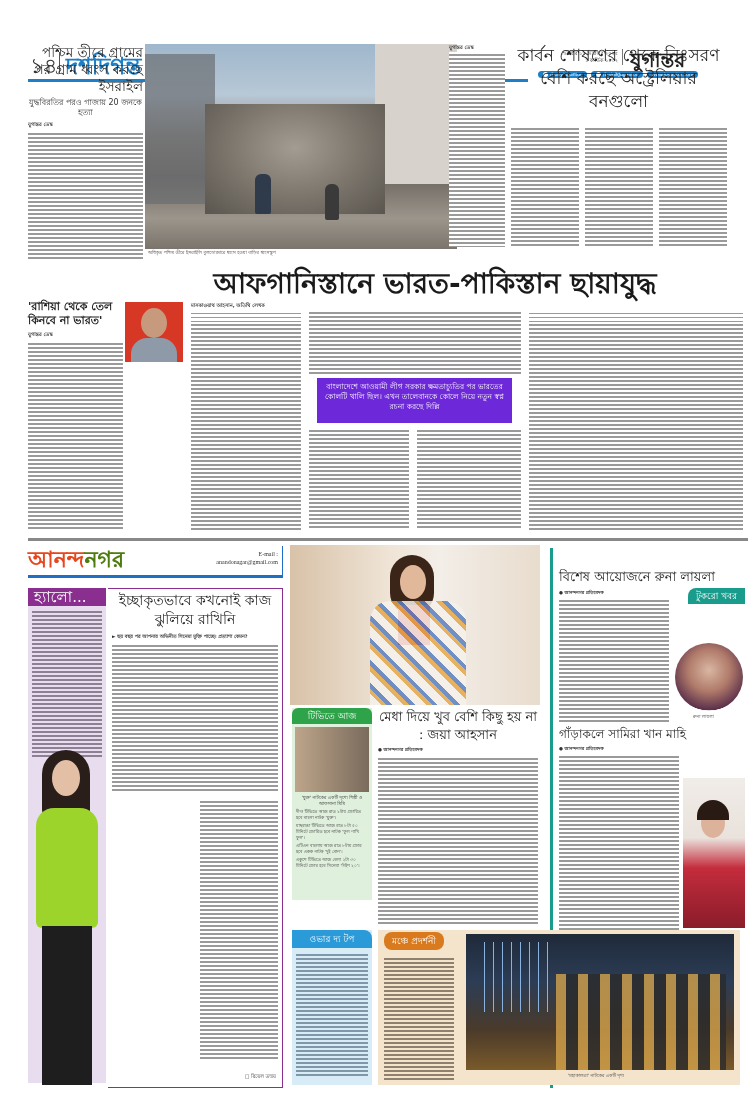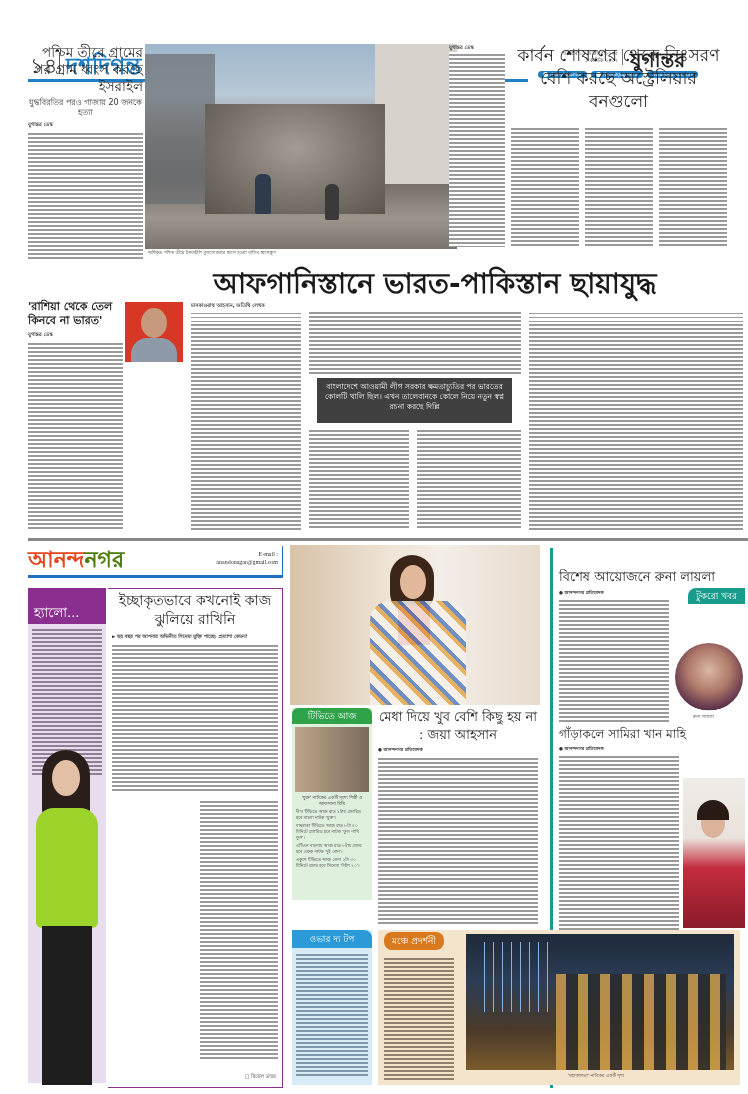--- a/index.html
+++ b/index.html
@@ -79,21 +79,21 @@
 
 <div class="abs" style="left:125px;top:258px;width:620px;height:275px;">
   <div class="hl" style="position:absolute;left:0;top:8px;width:620px;font-size:28px;line-height:36px;font-weight:bold;color:#1a1a1a;">আফগানিস্তানে ভারত-পাকিস্তান ছায়াযুদ্ধ</div>
   <div class="abs photo" style="left:0;top:44px;width:58px;height:60px;background:#d73826;">
     <div class="abs" style="left:16px;top:6px;width:26px;height:30px;border-radius:50%;background:#c79a7d;"></div>
     <div class="abs" style="left:6px;top:36px;width:46px;height:26px;border-radius:16px 16px 0 0;background:#8e9aa8;"></div>
   </div>
   <div class="byline" style="position:absolute;left:66px;top:44px;">মাসকাওয়াথ আহসান, অতিথি লেখক</div>
   <div class="lines" style="position:absolute;left:66px;top:52px;width:110px;height:220px;"></div>
   <div class="lines" style="position:absolute;left:184px;top:52px;width:212px;height:65px;"></div>
-  <div class="abs" style="left:192px;top:120px;width:195px;height:45px;background:#404040;color:#fff;font-size:7.5px;line-height:10px;text-align:center;padding:4px 6px;">
+  <div class="abs" style="left:192px;top:120px;width:195px;height:45px;background:#6d28d9;color:#fff;font-size:7.5px;line-height:10px;text-align:center;padding:4px 6px;">
     <span>বাংলাদেশে আওয়ামী লীগ সরকার ক্ষমতাচ্যুতির পর ভারতের কোলটি খালি ছিল। এখন তালেবানকে কোলে নিয়ে নতুন স্বপ্ন রচনা করছে দিল্লি</span>
   </div>
   <div class="lines" style="position:absolute;left:184px;top:170px;width:100px;height:102px;"></div>
   <div class="lines" style="position:absolute;left:292px;top:170px;width:104px;height:102px;"></div>
   <div class="lines" style="position:absolute;left:404px;top:52px;width:214px;height:220px;"></div>
 
 </div>
 
 <div class="abs" style="left:28px;top:538px;width:720px;height:3px;background:#888;"></div>
 
@@ -101,21 +101,21 @@
   <div class="abs" style="left:0;top:0;font-size:22px;font-weight:bold;line-height:28px;">
     <span style="color:#e5481f;">আনন্দ</span><span style="color:#4d7c0f;">নগর</span>
   </div>
   <div class="abs" style="right:4px;top:4px;text-align:right;font-family:'Liberation Serif',serif;font-size:6px;line-height:8px;color:#333;">
     <div>E-mail :</div>
     <div>anandonagar@gmail.com</div>
   </div>
 </div>
 
 <div class="abs" style="left:28px;top:588px;width:78px;height:495px;background:#e8dcef;">
-  <div style="background:#8a2f8f;color:#fff;height:18px;padding:18px 6px;font-size:13px;line-height:14px;">
+  <div style="background:#8a2f8f;color:#fff;height:18px;padding:2px 6px;font-size:15px;line-height:14px;">
     <span>হ্যালো...</span>
   </div>
   <div class="lines" style="margin:3px 4px 0 4px;height:150px;background:repeating-linear-gradient(#e8dcef 0px,#e8dcef 2.5px,#8e8094 2.5px,#8e8094 4px);"></div>
 
 </div>
 
 <div class="abs" style="left:28px;top:750px;width:100px;height:335px;">
   <div class="abs" style="left:14px;top:0;width:48px;height:70px;background:#2a1e1a;border-radius:24px 24px 10px 10px;"></div>
   <div class="abs" style="left:24px;top:10px;width:28px;height:36px;background:#e3bfa6;border-radius:50%;"></div>
   <div class="abs" style="left:8px;top:58px;width:62px;height:120px;background:#9cd42c;border-radius:18px 18px 6px 6px;"></div>

